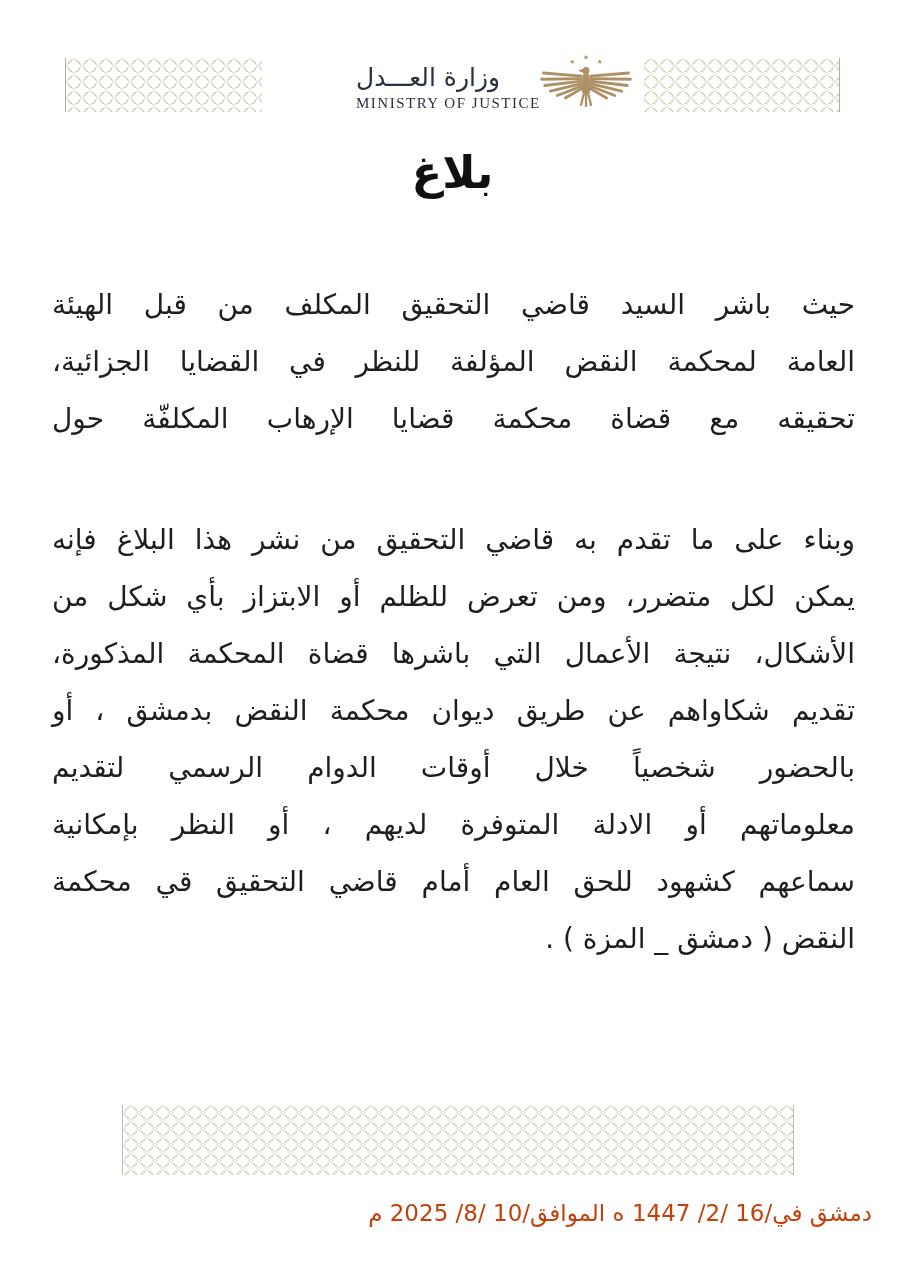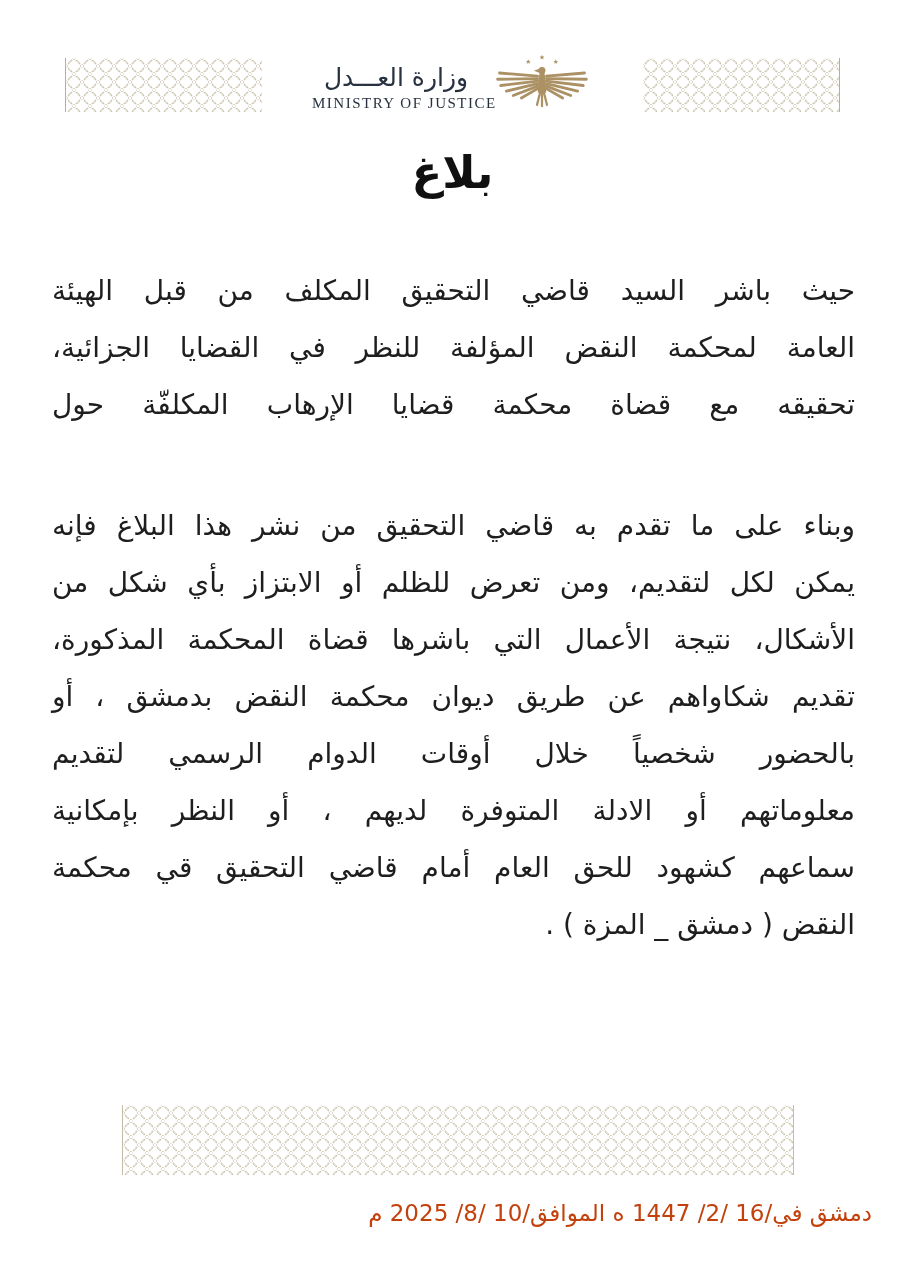--- a/index.html
+++ b/index.html
@@ -16,38 +16,38 @@
       radial-gradient(circle, rgba(180,169,135,0) 50%, rgba(180,169,135,.32) 51%, rgba(180,169,135,.32) 58%, rgba(180,169,135,0) 59%);
     background-size:16px 16px, 16px 16px;
     background-position:0 0, 8px 8px;
   }
   .band { position:absolute; top:58px; height:54px; width:197px; }
   .band-left  { left:65px;  border-left:1px solid #b6ae9a; }
   .band-right { left:643px; border-right:1px solid #b6ae9a; }
 
   
   .logo-block { position:absolute; left:312px; top:50px; display:flex; align-items:center; gap:12px; }
-  .wordmark { width:168px; text-align:center; }
+  .wordmark { width:168px; text-align:left;margin-left:44px; }
   .wordmark .ar { direction:rtl; font-size:25px; color:#273140; line-height:1.1; }
   .wordmark .en {
     font-family:"Liberation Serif", serif; font-size:15px; letter-spacing:1.5px;
     color:#273140; white-space:nowrap; margin-top:3px;
   }
   .eagle { width:100px; height:76px; display:block; }
 
   
   .title {
     position:absolute; top:146px; left:0; width:100%;
     text-align:center; direction:rtl;
     font-size:45px; font-weight:bold; color:#101010;
   }
 
   
   .body-text {
-    position:absolute; top:262px; left:52px; width:803px;
+    position:absolute; top:276px; left:52px; width:803px;
     direction:rtl; color:#1e1e1e; font-size:28px;
   }
   .para { width:100%; }
   .para-2 { margin-top:64px; }
   .line { line-height:57px; text-align:justify; text-align-last:justify; }
   .line.last { text-align-last:right; }
 
   
   .bottom-band {
     position:absolute; left:122px; top:1105px; width:672px; height:70px;
@@ -113,21 +113,21 @@
   <h1 class="title">بلاغ</h1>
 
   <main class="body-text">
     <div class="para para-1">
       <div class="line">حيث باشر السيد قاضي التحقيق المكلف من قبل الهيئة</div>
       <div class="line">العامة لمحكمة النقض المؤلفة للنظر في القضايا الجزائية،</div>
       <div class="line">تحقيقه مع قضاة محكمة قضايا الإرهاب المكلفّة حول</div>
     </div>
     <div class="para para-2">
       <div class="line">وبناء على ما تقدم به قاضي التحقيق من نشر هذا البلاغ فإنه</div>
-      <div class="line">يمكن لكل لتقديم، ومن تعرض للظلم أو الابتزاز بأي شكل من</div>
+      <div class="line">يمكن لكل متضرر، ومن تعرض للظلم أو الابتزاز بأي شكل من</div>
       <div class="line">الأشكال، نتيجة الأعمال التي باشرها قضاة المحكمة المذكورة،</div>
       <div class="line">تقديم شكاواهم عن طريق ديوان محكمة النقض بدمشق ، أو</div>
       <div class="line">بالحضور شخصياً خلال أوقات الدوام الرسمي لتقديم</div>
       <div class="line">معلوماتهم أو الادلة المتوفرة لديهم ، أو النظر بإمكانية</div>
       <div class="line">سماعهم كشهود للحق العام أمام قاضي التحقيق قي محكمة</div>
       <div class="line last">النقض ( دمشق _ المزة ) .</div>
     </div>
   </main>
 
   <div class="bottom-band pattern"></div>

